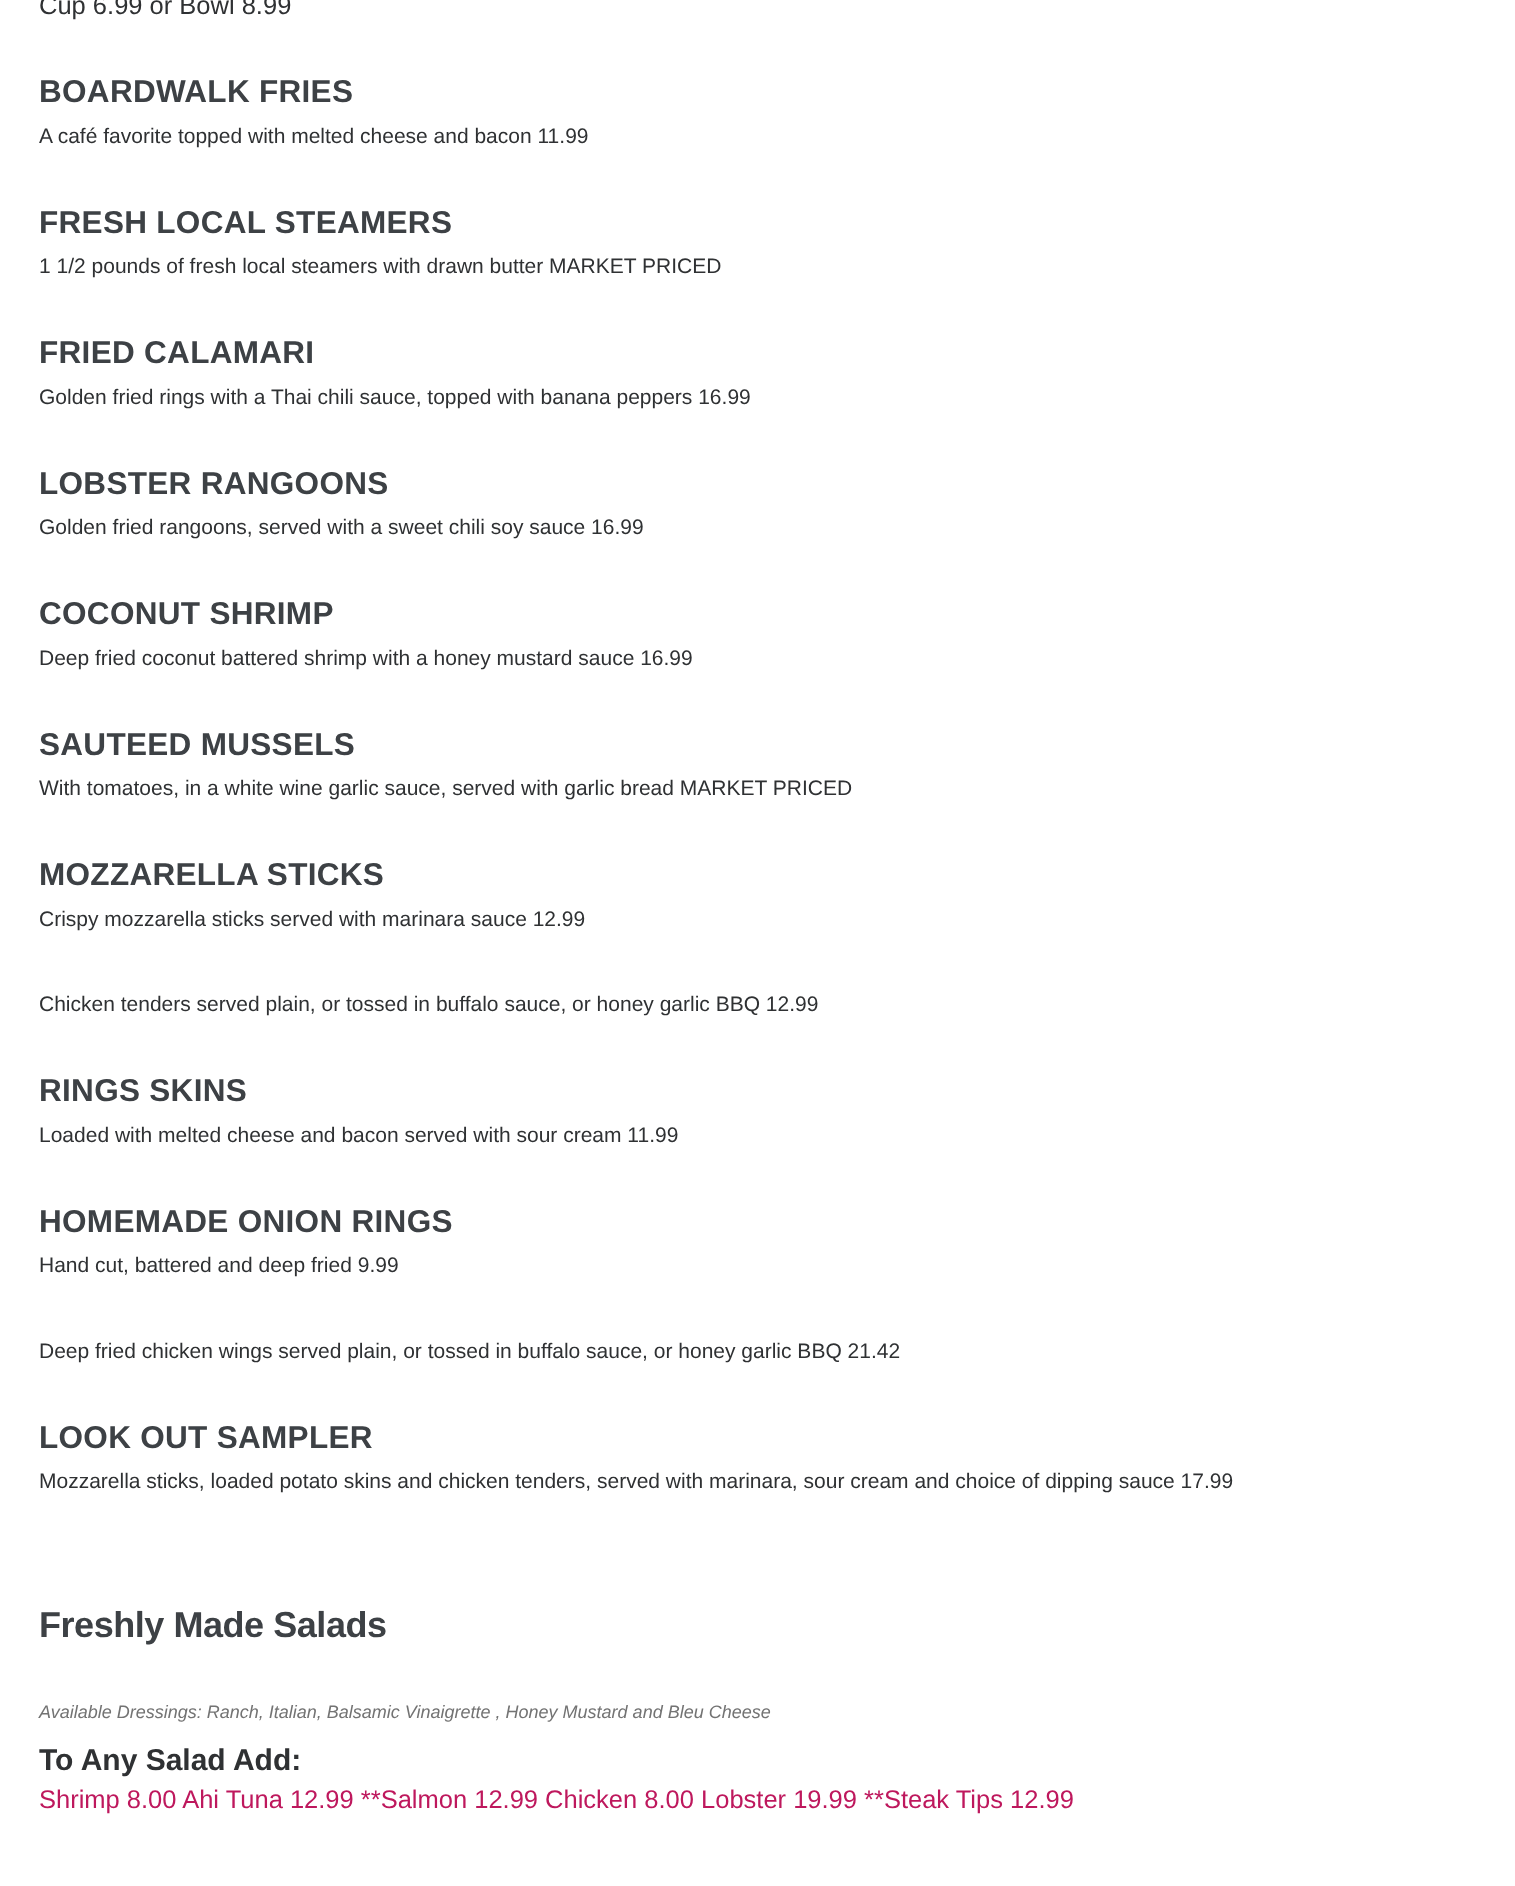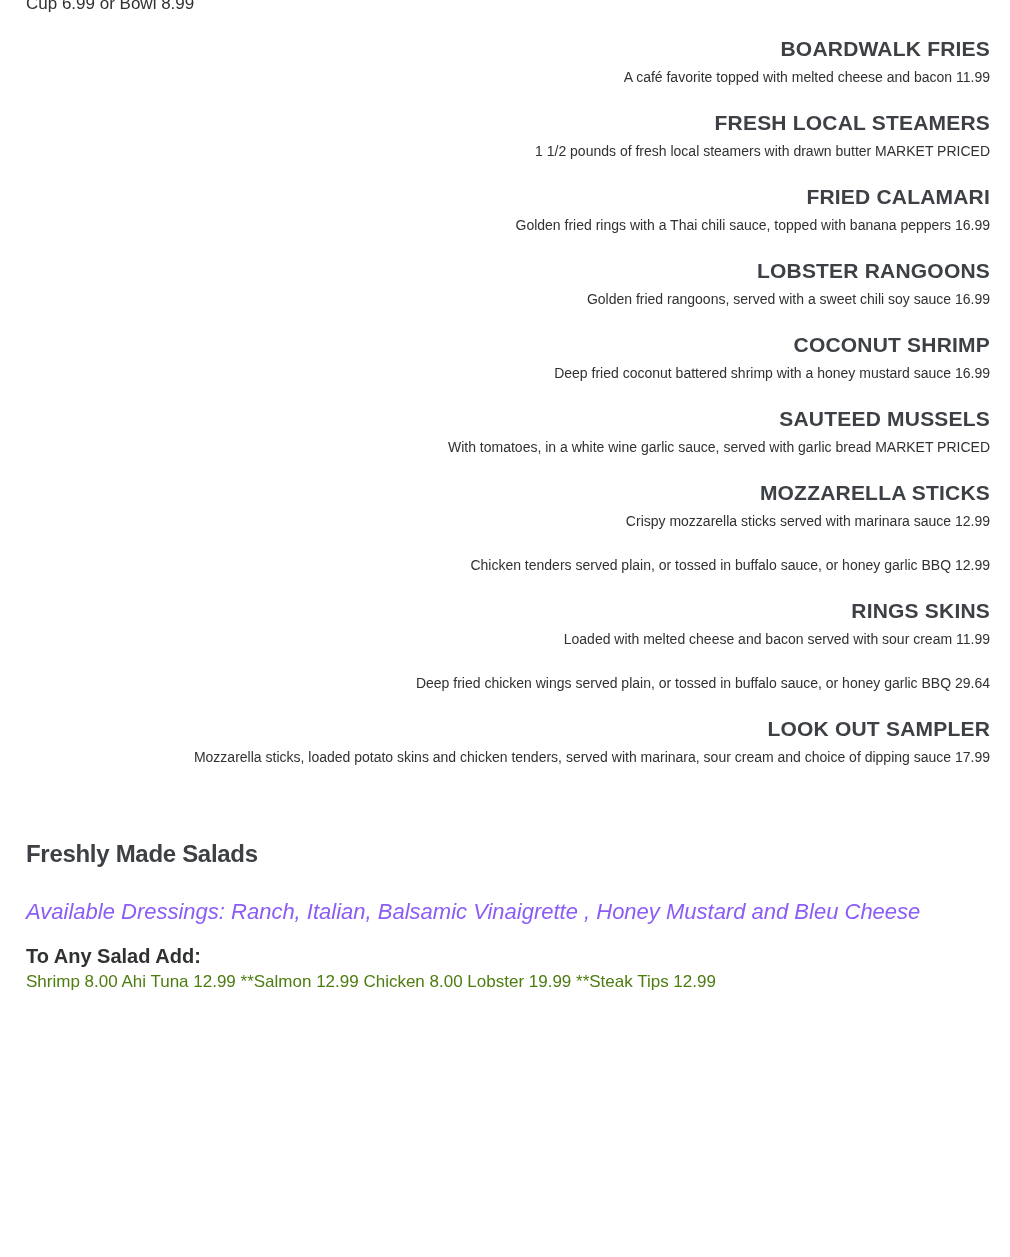--- a/index.html
+++ b/index.html
@@ -18,22 +18,21 @@
     padding: 0 20px 0 26px;
   }
   
   .partial-top {
     font-size: 17px;
     line-height: 25px;
     margin-top: -9px;
     color: #2f3133;
   }
   .menu-item {
-    margin-top: 19px;
-    text-align: right;
+    margin-top: 32px;
   }
   .menu-item h3 {
     margin: 0 0 3px 0;
     font-size: 21px;
     line-height: 27px;
     font-weight: bold;
     color: #3d4145;
     letter-spacing: 0.2px;
   }
   .menu-item p {
@@ -47,38 +46,38 @@
   }
   .salads-section h2 {
     margin: 0 0 22px 0;
     font-size: 24px;
     line-height: 46px;
     font-weight: bold;
     color: #3d4145;
     letter-spacing: -0.3px;
   }
   .dressings-note {
-    margin: 0 0 20px 0;
-    font-size: 22px;
+    margin: 0 0 8px 0;
+    font-size: 12px;
     line-height: 25px;
     font-style: italic;
-    color: #8b5cf6;
+    color: #737373;
   }
   .salad-add-label {
     margin: 0;
     font-size: 20px;
     line-height: 25px;
     font-weight: bold;
     color: #2f3133;
   }
   .salad-add-line {
     margin: 0;
     font-size: 17px;
     line-height: 25px;
-    color: #4d7c0f;
+    color: #be185d;
   }
 </style>
 </head>
 <body>
 
 <div class="content">
 
   <div class="partial-top">Cup 6.99 or Bowl 8.99</div>
 
   <div class="menu-item">
@@ -118,23 +117,27 @@
 
   <div class="menu-item">
     <p>Chicken tenders served plain, or tossed in buffalo sauce, or honey garlic BBQ 12.99</p>
   </div>
 
   <div class="menu-item">
     <h3>RINGS SKINS</h3>
     <p>Loaded with melted cheese and bacon served with sour cream 11.99</p>
   </div>
 
+  <div class="menu-item">
+    <h3>HOMEMADE ONION RINGS</h3>
+    <p>Hand cut, battered and deep fried 9.99</p>
+  </div>
 
   <div class="menu-item">
-    <p>Deep fried chicken wings served plain, or tossed in buffalo sauce, or honey garlic BBQ 29.64</p>
+    <p>Deep fried chicken wings served plain, or tossed in buffalo sauce, or honey garlic BBQ 21.42</p>
   </div>
 
 
   <div class="menu-item">
     <h3>LOOK OUT SAMPLER</h3>
     <p>Mozzarella sticks, loaded potato skins and chicken tenders, served with marinara, sour cream and choice of dipping sauce 17.99</p>
   </div>
 
   <div class="salads-section">
     <h2>Freshly Made Salads</h2>

